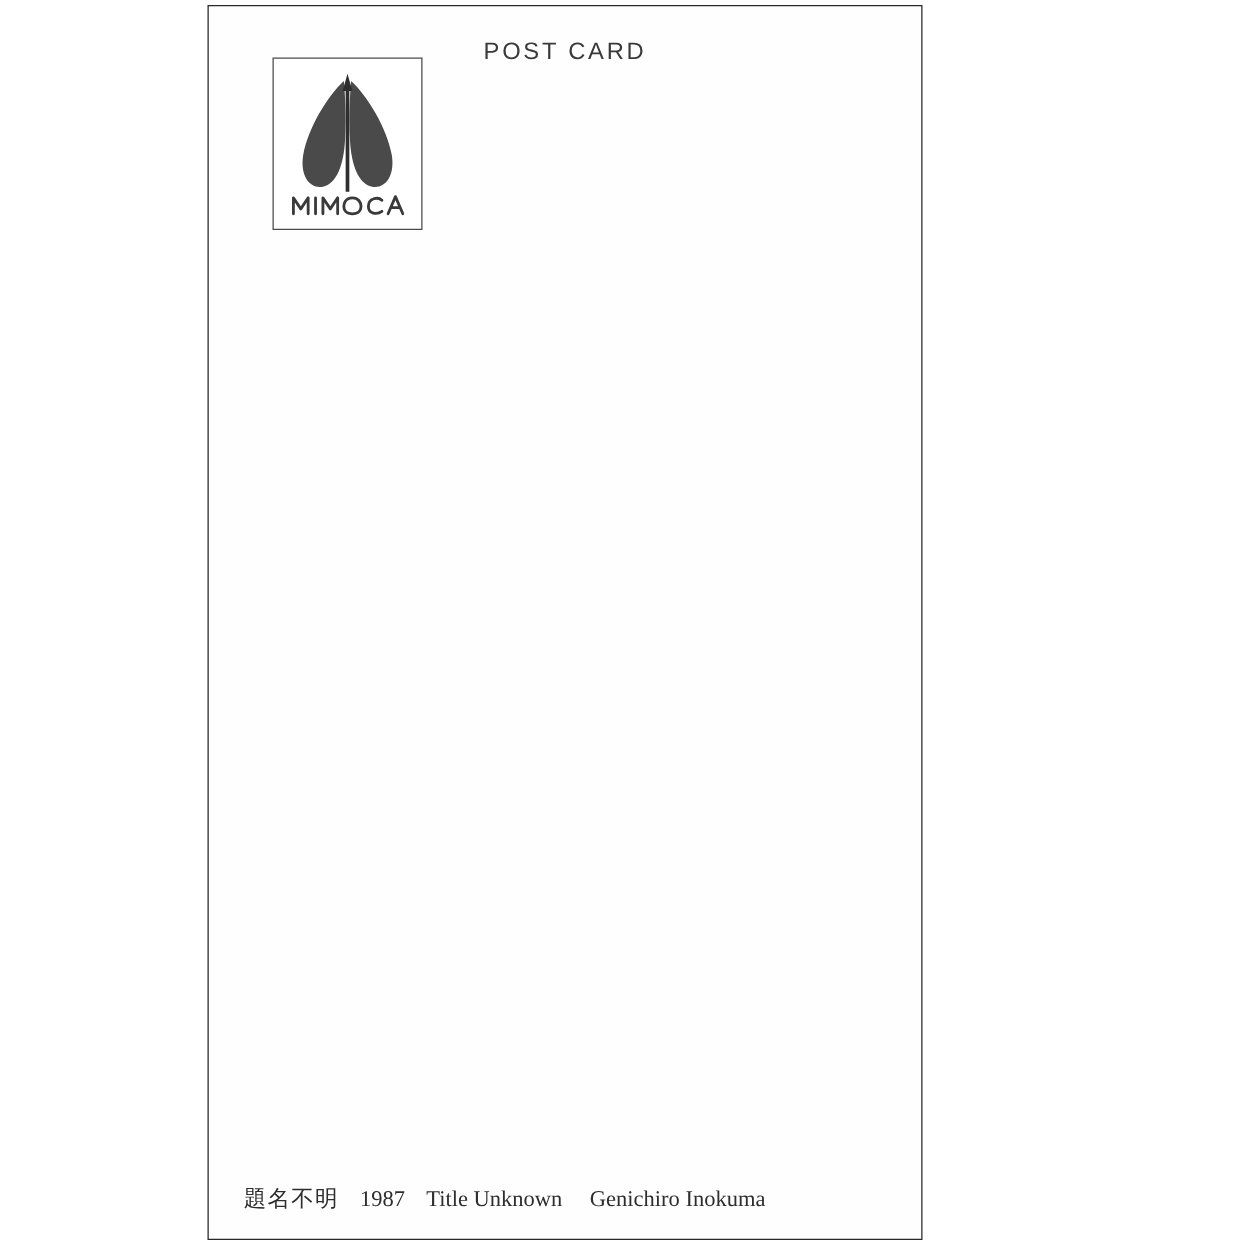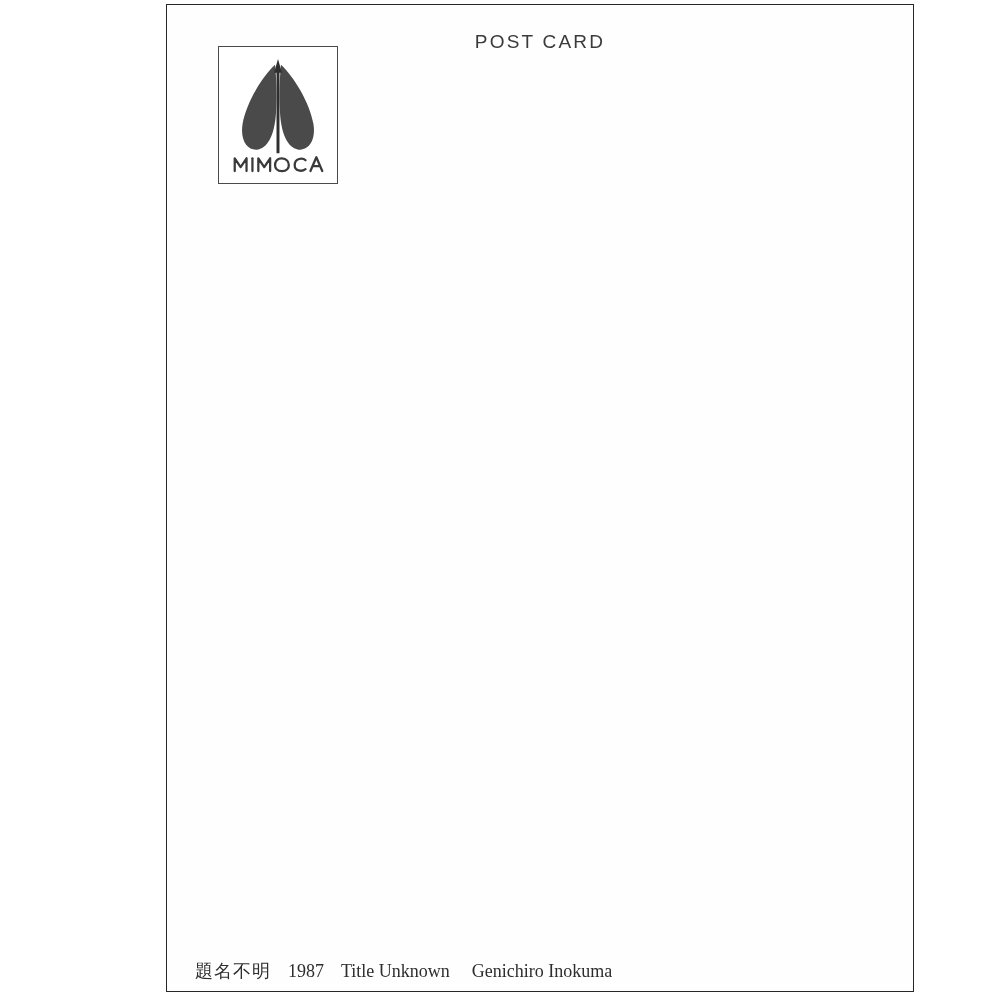--- a/index.html
+++ b/index.html
@@ -17,21 +17,21 @@
     height: 1000px;
     background: #ffffff;
     overflow: hidden;
   }
 
   
   .postcard {
     position: absolute;
     left: 166px;
     top: 4px;
-    width: 748px;
+    width: 572px;
     height: 988px;
     background: #fefefe;
     border: 1px solid #272727;
     box-sizing: border-box;
   }
 
   
   .post-card-title {
     position: absolute;
     left: 0;
@@ -76,21 +76,21 @@
     letter-spacing: 0.3px;
     font-family: "Liberation Sans", sans-serif;
     font-weight: 400;
     white-space: nowrap;
   }
 
   
   .credit-line {
     position: absolute;
     left: 28px;
-    bottom: 8px;
+    bottom: 20px;
     font-size: 18px;
     color: #2d2d2d;
     font-family: "Liberation Serif", serif;
     white-space: nowrap;
   }
 
   .credit-line .jp {
     font-family: "DejaVu Sans", sans-serif;
     font-size: 18px;
     letter-spacing: 1px;

